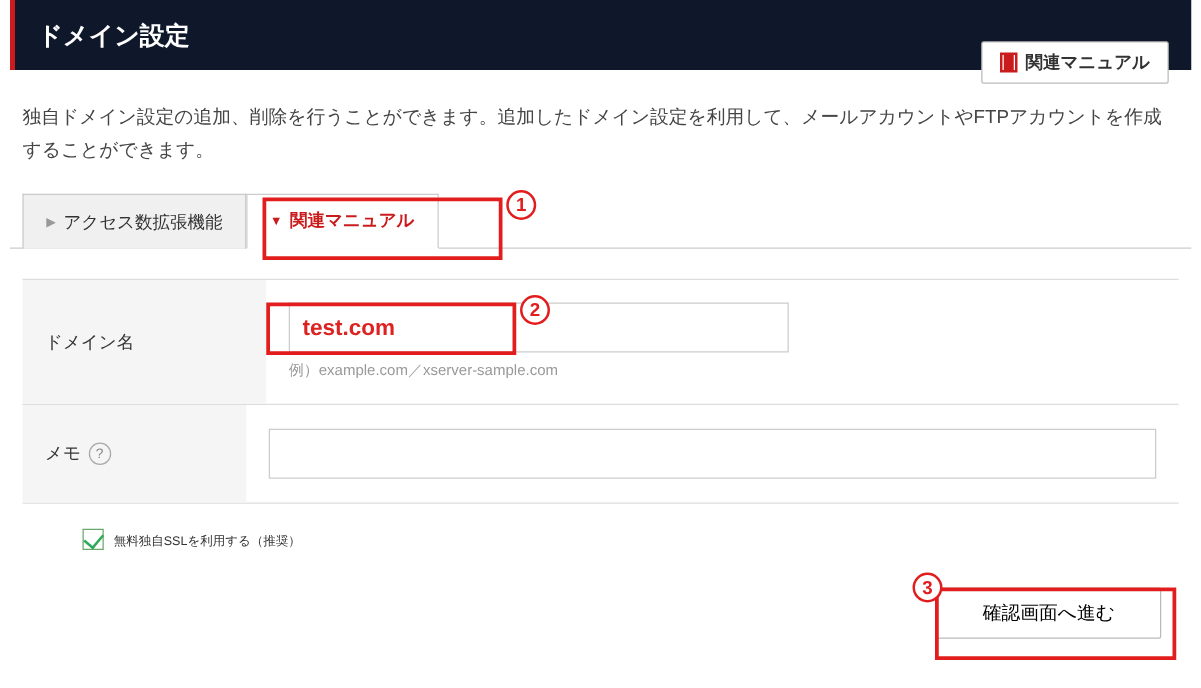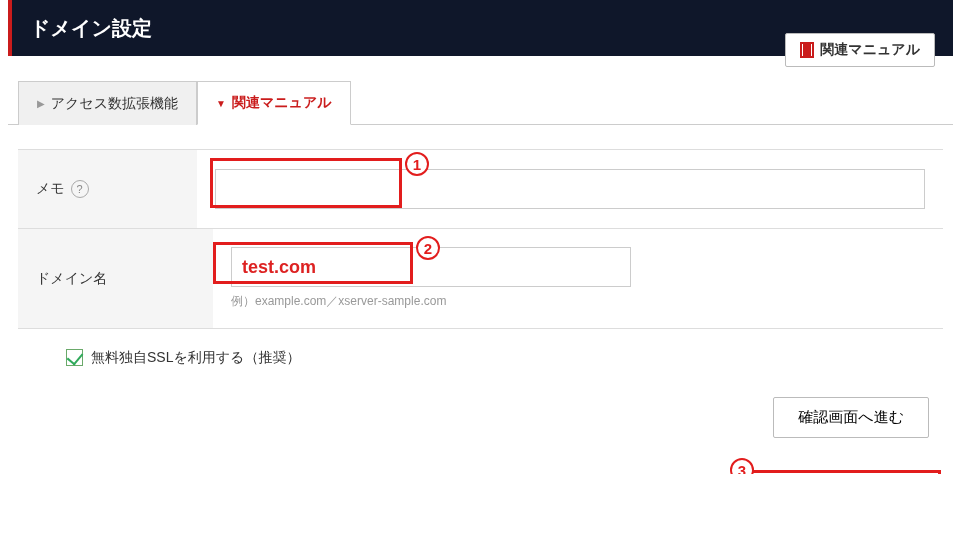--- a/index.html
+++ b/index.html
@@ -144,21 +144,21 @@
       border: 1px solid #aaa;
       border-radius: 50%;
       align-items: center;
       justify-content: center;
       font-size: 11px;
       color: #888;
     }
 
     
     .checks { margin: 20px 10px 30px; display: flex; flex-direction: column; gap: 14px; }
-    .check-row { display: flex; align-items: flex-start; gap: 8px; font-size: 14px; padding-left: 48px; }
+    .check-row { display: flex; align-items: flex-end; gap: 8px; font-size: 10px; padding-left: 48px; }
     .check-box {
       width: 17px; height: 17px;
       border: 1px solid #6aa96a;
       position: relative;
       cursor: pointer;
     }
     .check-box::after {
       content: '';
       position: absolute;
       left: 3px; top: 0px;
@@ -166,21 +166,21 @@
       border-right: 2px solid #2faa5b;
       border-bottom: 2px solid #2faa5b;
       transform: rotate(40deg);
     }
 
     
     .actions { display: flex; justify-content: flex-end; padding: 0 24px 12px; }
     .submit-btn {
       border: 1px solid #bbb;
       background: #fff;
-      padding: 10px 24px;
+      padding: 10px 36px;
       font-size: 15px;
       cursor: pointer;
       border-radius: 2px;
     }
 
     
     .ann-box {
       position: absolute;
       border: 3px solid #e21d1d;
       pointer-events: none;
@@ -206,49 +206,50 @@
 <div class="wrap">
 
   <div class="header-bar">
     <h1>ドメイン設定</h1>
     <button class="manual-btn">
       <span class="book-icon"></span>
       <span>関連マニュアル</span>
     </button>
   </div>
 
+  <p class="desc">独自ドメイン設定の追加、削除を行うことができます。追加したドメイン設定を利用して、メールアカウントやFTPアカウントを作成することができます。</p>
 
   <div class="tabs">
     <div class="tab">
       <span class="chev">▶</span>
       <span>アクセス数拡張機能</span>
     </div>
     <div class="tab active">
       <span class="chev">▼</span>
       <span>関連マニュアル</span>
     </div>
   </div>
 
   <div class="form-table">
+    <div class="form-row">
+      <div class="form-label">ドメイン名</div>
+      <div class="form-field">
+        <input type="text" class="field-input" value="test.com" style="">
+        <div class="field-hint">例）example.com／xserver-sample.com</div>
+      </div>
+    </div>
     <div class="form-row">
       <div class="form-label">
         <span>メモ</span>
         <span class="help-icon">?</span>
       </div>
       <div class="form-field">
         <input type="text" class="field-memo" value="" style="">
       </div>
     </div>
-    <div class="form-row">
-      <div class="form-label">ドメイン名</div>
-      <div class="form-field">
-        <input type="text" class="field-input" value="test.com" style="">
-        <div class="field-hint">例）example.com／xserver-sample.com</div>
-      </div>
-    </div>
   </div>
 
   <div class="checks">
     <label class="check-row">
       <span class="check-box"></span>
       <span>無料独自SSLを利用する（推奨）</span>
     </label>
   </div>
 
   <div class="actions">

